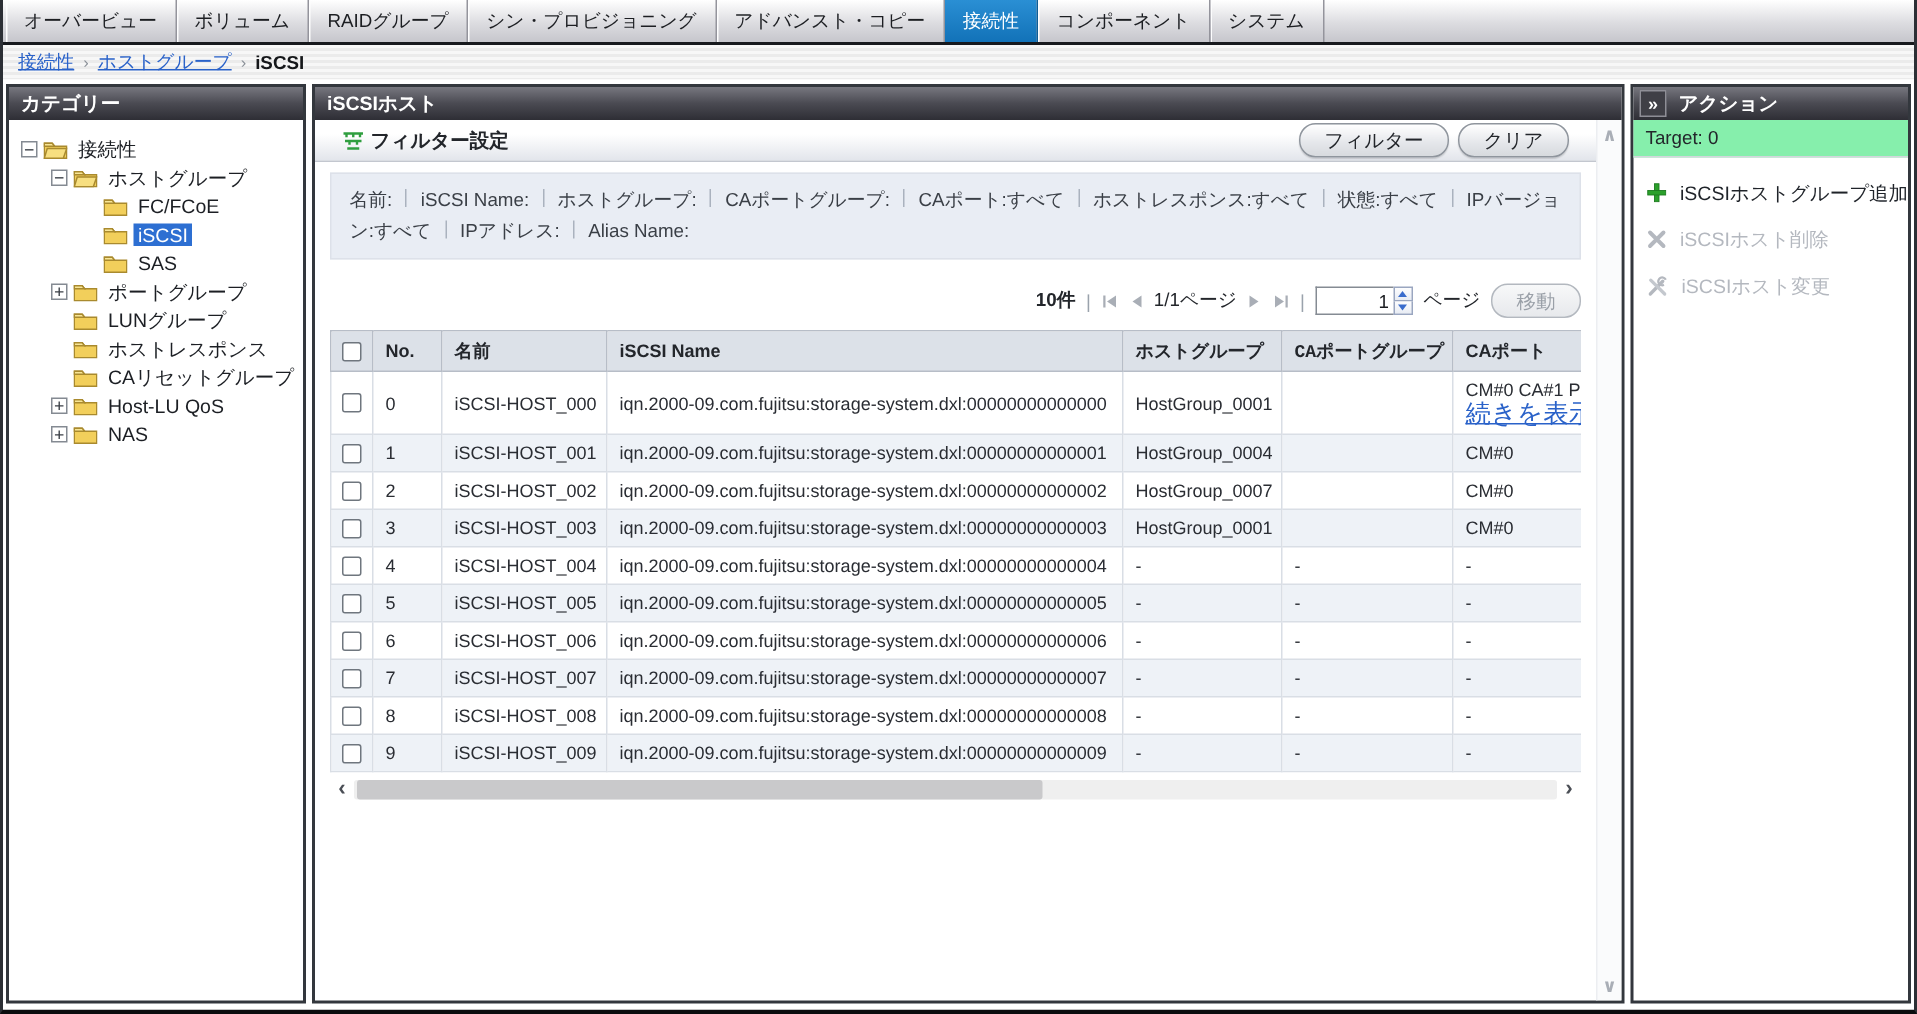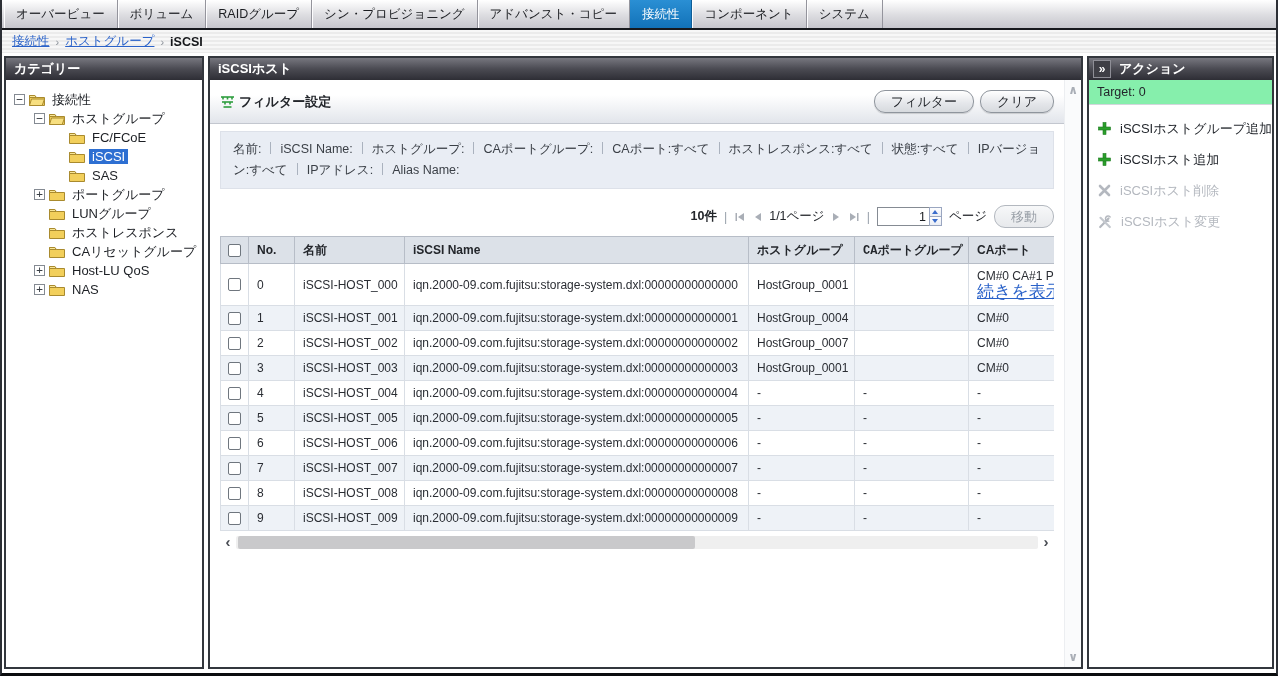--- a/index.html
+++ b/index.html
@@ -31,21 +31,21 @@
   .tree-row { display:flex; align-items:center; height:19px; gap:4px; cursor:pointer; white-space:nowrap; }
   .expander { width:11px; height:11px; border:1px solid #848a92; background:#fff; color:#3a3f46; font-size:11px; line-height:9px; text-align:center; flex:0 0 auto; font-family:"DejaVu Sans Mono",monospace; }
   .expander-ph { width:11px; flex:0 0 auto; }
   .folder { flex:0 0 auto; display:inline-flex; }
   .tree-label { color:#1c1f24; padding:0 3px; }
   .tree-label.sel { background:#2d6fd2; color:#fff; }
 
   
   .main-body { position:relative; flex:1; min-height:0; overflow:hidden; }
   .main-inner { position:absolute; left:0; top:0; right:17px; bottom:0; overflow:hidden; }
-  .filter-band { height:44px; background:linear-gradient(180deg,#ffffff 35%,#e2e5eb); border-bottom:1px solid #c3c7cf; display:flex; align-items:center; padding:0 10px; }
+  .filter-band { height:28px; background:linear-gradient(180deg,#ffffff 35%,#e2e5eb); border-bottom:1px solid #c3c7cf; display:flex; align-items:center; padding:0 18px; }
   .filter-title { font-weight:bold; color:#23262b; display:flex; align-items:center; gap:4px; }
   .filter-buttons { margin-left:auto; display:flex; gap:6px; }
   .btn { height:23px; padding:0 16px; border:1px solid #8f959d; border-radius:11px; background:linear-gradient(180deg,#ffffff,#e4e6ea 60%,#d7dade); font-size:13px; color:#23262b; cursor:pointer; box-shadow:0 1px 1px rgba(0,0,0,.15); font-family:inherit; }
   .btn.disabled { color:#9aa0a8; border-color:#b3b8bf; background:linear-gradient(180deg,#f7f8f9,#e7e9ec); box-shadow:none; cursor:default; }
 
   .filter-summary { margin:7px 10px 0 10px; background:#e9edf4; border:1px solid #dde1e9; padding:7px 12px; font-size:12.5px; color:#3a3f46; line-height:21px; }
   .vsep { display:inline-block; width:1px; height:12px; background:#aab2be; margin:0 9px; vertical-align:-1px; }
 
   .pager { margin:16px 10px 8px 10px; display:flex; align-items:center; justify-content:flex-end; gap:7px; font-size:12.5px; color:#23262b; }
   .pg-count { font-weight:bold; }
@@ -461,29 +461,20 @@
       <div class="action-list">
           <div class="action-item">
             <span class="aicon">
               <svg width="13" height="13" viewBox="0 0 13 13">
                 <rect x="5" y="0.5" width="3" height="12" fill="#2ba02b" stroke="#1d7a20" stroke-width="0.6"></rect>
                 <rect x="0.5" y="5" width="12" height="3" fill="#2ba02b" stroke="#1d7a20" stroke-width="0.6"></rect>
               </svg>
             </span>
             <span>iSCSIホストグループ追加</span>
           </div>
-          <div class="action-item">
-            <span class="aicon">
-              <svg width="13" height="13" viewBox="0 0 13 13">
-                <rect x="5" y="0.5" width="3" height="12" fill="#2ba02b" stroke="#1d7a20" stroke-width="0.6"></rect>
-                <rect x="0.5" y="5" width="12" height="3" fill="#2ba02b" stroke="#1d7a20" stroke-width="0.6"></rect>
-              </svg>
-            </span>
-            <span>iSCSIホスト追加</span>
-          </div>
           <div class="action-item disabled">
             <span class="aicon">
               <svg width="13" height="13" viewBox="0 0 13 13">
                 <path d="M2 2 L11 11 M11 2 L2 11" stroke="#b4b8bf" stroke-width="2.6" stroke-linecap="round"></path>
               </svg>
             </span>
             <span>iSCSIホスト削除</span>
           </div>
           <div class="action-item disabled">
             <span class="aicon">

